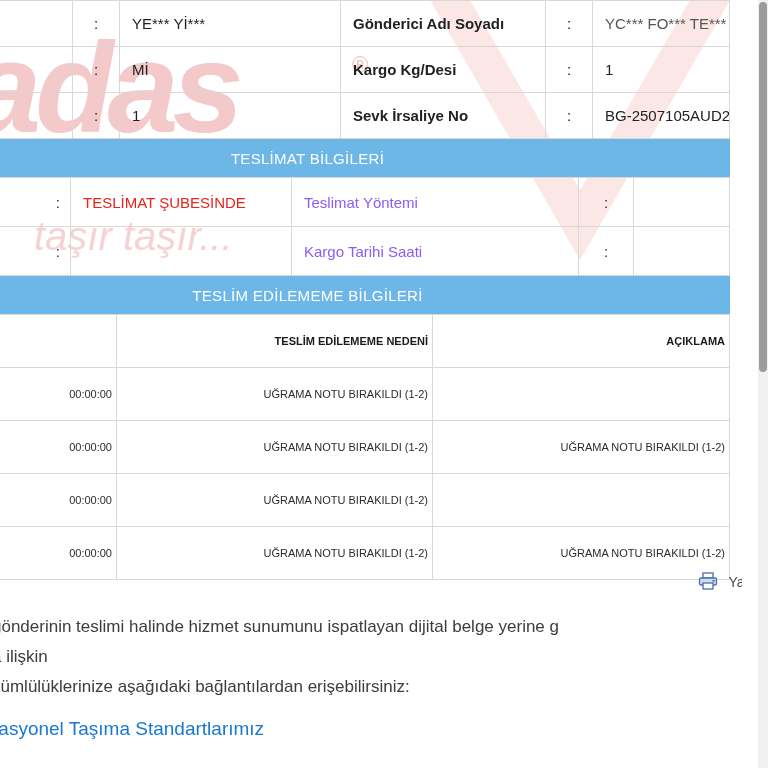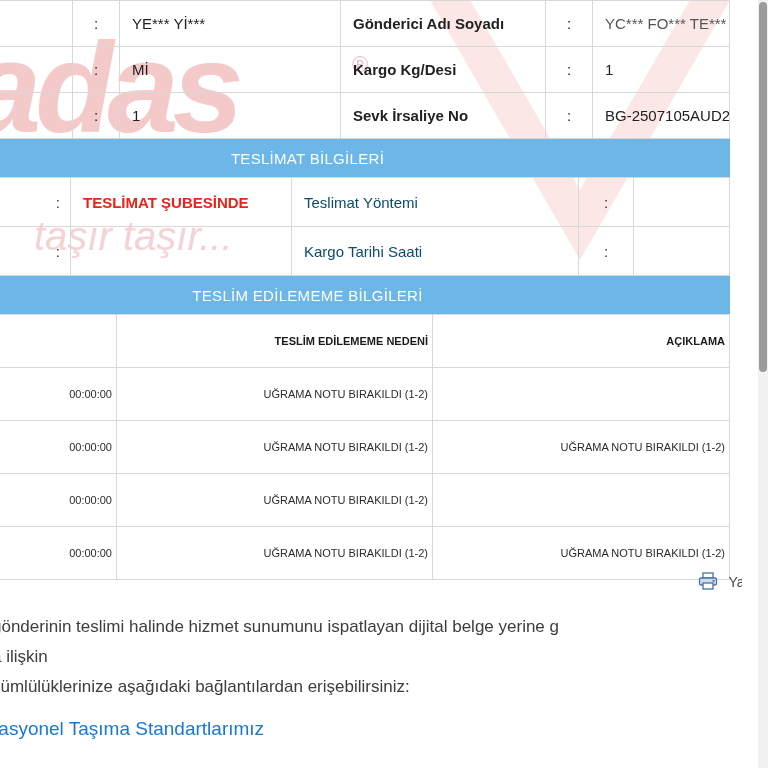--- a/index.html
+++ b/index.html
@@ -148,25 +148,25 @@
     border: 1px solid #d8d8d8;
     height: 48px;
     padding: 0 12px;
     font-size: 15px;
     vertical-align: middle;
     white-space: nowrap;
     overflow: hidden;
   }
   .red-bold {
     color: #e8231a;
-    font-weight: bold;
+    font-weight: normal;
     font-size: 16px;
   }
   .dlabel {
-    color: #0c4a6e;
+    color: #8b5cf6;
     font-size: 15px;
   }
 
   table.fails {
     border-collapse: collapse;
     width: 845px;
     table-layout: fixed;
   }
   table.fails th, table.fails td {
     border: 1px solid #d8d8d8;

